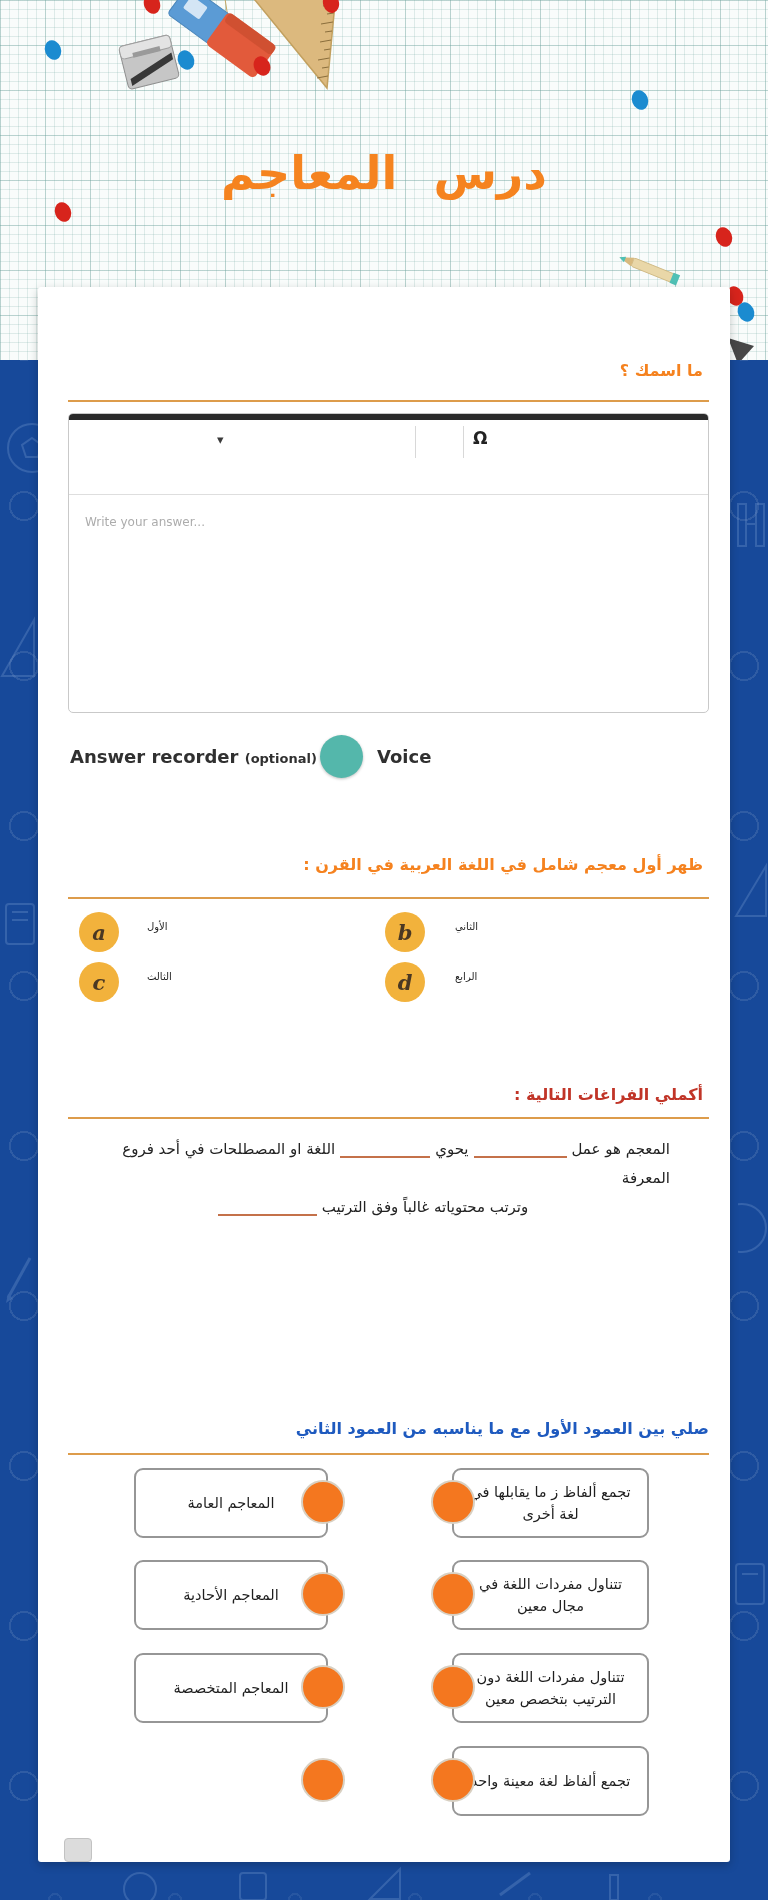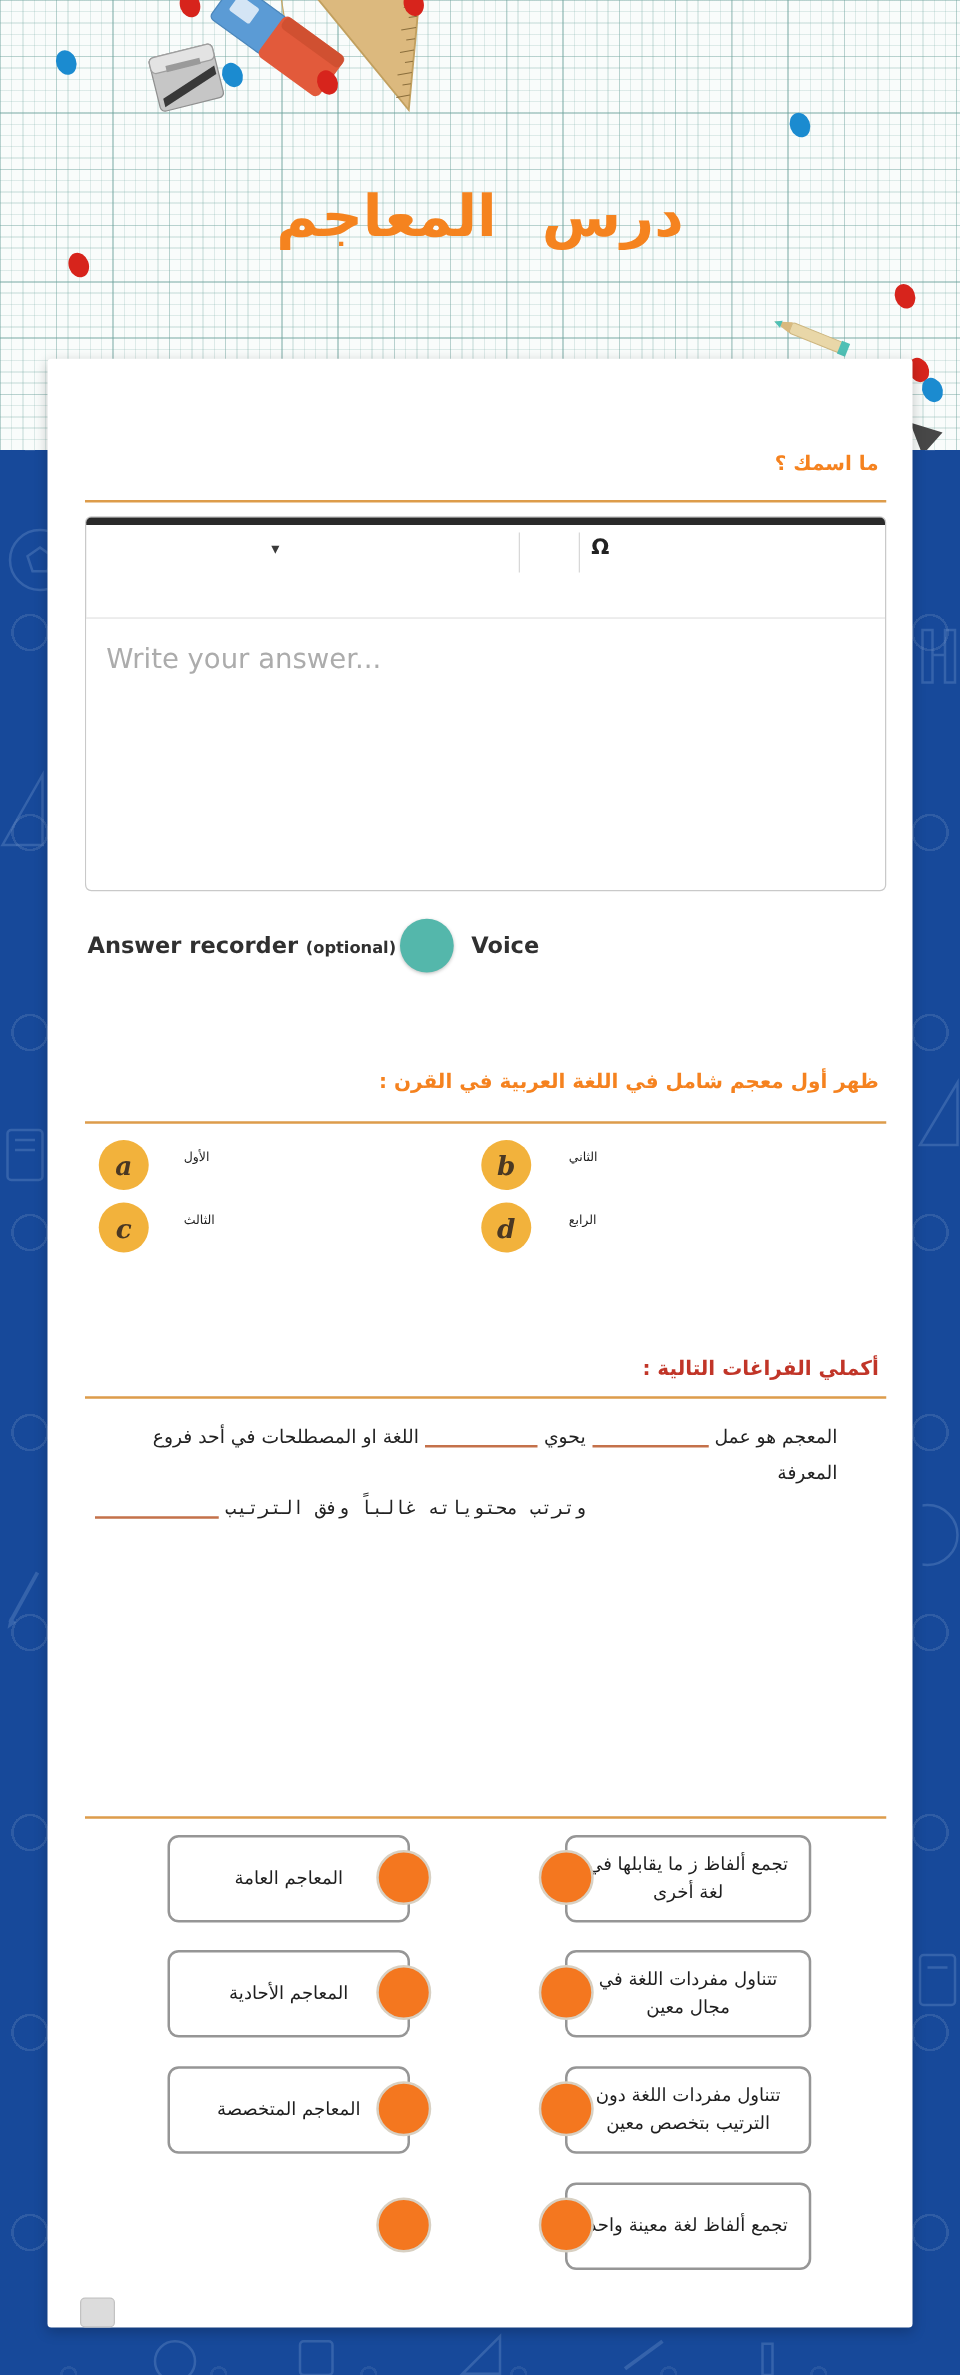--- a/index.html
+++ b/index.html
@@ -28,37 +28,37 @@
   
   .editor{position:absolute;left:30px;top:126px;width:641px;height:300px;border:1px solid #C9C9C9;
         border-radius:5px;background:#fff;box-sizing:border-box;}
   .editor-topbar{height:6px;background:#2A2A2A;border-radius:4px 4px 0 0;}
   .toolbar{position:relative;height:74px;border-bottom:1px solid #DEDEDE;}
   .tb-caret{position:absolute;left:148px;top:12px;font-size:13px;color:#3a3a3a;cursor:pointer;}
   .tb-sep{position:absolute;top:6px;width:1px;height:32px;background:#D8D8D8;}
   .tb-omega{position:absolute;left:404px;top:8px;font-size:17px;font-weight:bold;color:#222;cursor:pointer;}
   .answer-textarea{position:absolute;left:0;top:81px;width:639px;height:216px;border:none;outline:none;
         resize:none;box-sizing:border-box;padding:20px 16px;font-family:"DejaVu Sans",sans-serif;
-        font-size:22px;color:#c2410c;border-radius:0 0 5px 5px;}
+        font-size:12px;color:#c2410c;border-radius:0 0 5px 5px;}
   .answer-textarea::placeholder{color:#ACACAC;}
   
   .rec-label{position:absolute;left:32px;top:459px;font-size:18px;font-weight:bold;color:#303030;white-space:nowrap;}
   .rec-opt{font-size:13px;}
   .voice-btn{position:absolute;left:282px;top:448px;width:43px;height:43px;border-radius:50%;
         background:#54B7AB;box-shadow:0 1px 3px rgba(0,0,0,0.25);cursor:pointer;}
   .voice-label{position:absolute;left:339px;top:459px;font-size:18px;font-weight:bold;color:#303030;}
   
   .opt-circle{position:absolute;width:40px;height:40px;border-radius:50%;background:#F2B23C;
         display:flex;align-items:center;justify-content:center;cursor:pointer;
         font-family:"DejaVu Serif",serif;font-style:italic;font-weight:bold;font-size:21px;color:#4A3823;}
   .opt-label{position:absolute;font-size:10px;color:#1f1f1f;direction:rtl;white-space:nowrap;}
   
   .cloze{position:absolute;left:33px;top:848px;width:599px;font-size:15px;color:#222;line-height:29px;}
   .cloze .ln1{direction:rtl;text-align:right;}
-  .cloze .ln2{direction:rtl;text-align:left;font-family:Liberation Mono, monospace;}
+  .cloze .ln2{direction:rtl;text-align:center;}
   .blank{display:inline-block;border-bottom:2px solid #C4714A;height:15px;vertical-align:-4px;margin:0 5px;cursor:text;}
   
   .mrow{position:absolute;left:0;width:692px;height:70px;}
   .mbox{position:absolute;top:0;height:70px;background:#fff;border:2px solid #969696;border-radius:9px;
         box-sizing:border-box;display:flex;align-items:center;justify-content:center;text-align:center;
         direction:rtl;font-size:14.5px;color:#1e1e1e;padding:4px 10px;line-height:22px;}
   .mbox-l{left:96px;width:194px;}
   .mbox-r{left:414px;width:197px;}
   .mdot{position:absolute;top:12px;width:44px;height:44px;border-radius:50%;background:#F4771F;
         border:2px solid #D8D0C2;box-sizing:border-box;cursor:pointer;z-index:3;}
@@ -202,20 +202,21 @@
     <div class="opt-label" style="left:417px;top:684px">الرابع</div>
 
     <div class="qtitle" style="top:798px;color:#C13528">أكملي الفراغات التالية :</div>
     <div class="underline" style="top:830px"></div>
 
     <div class="cloze">
       <div class="ln1"><span>المعجم هو عمل</span><span class="blank" style="width:93px"></span><span>يحوي</span><span class="blank" style="width:90px"></span><span>اللغة او المصطلحات في أحد فروع المعرفة</span></div>
       <div class="ln2"><span>وترتب محتوياته غالباً وفق الترتيب</span><span class="blank" style="width:99px"></span></div>
     </div>
 
+    <div class="qtitle" style="top:1132px;right:21px;color:#1E5ABF">صلي بين العمود الأول مع ما يناسبه من العمود الثاني</div>
     <div class="underline" style="top:1166px"></div>
 
     <div class="mrow" style="top:1273px">
       <div class="mbox mbox-l">المعاجم الأحادية</div>
       <div class="mdot mdot-l"></div>
       <div class="mbox mbox-r">تتناول مفردات اللغة في مجال معين</div>
       <div class="mdot mdot-r"></div>
     </div>
     <div class="mrow" style="top:1181px">
       <div class="mbox mbox-l">المعاجم العامة</div>

